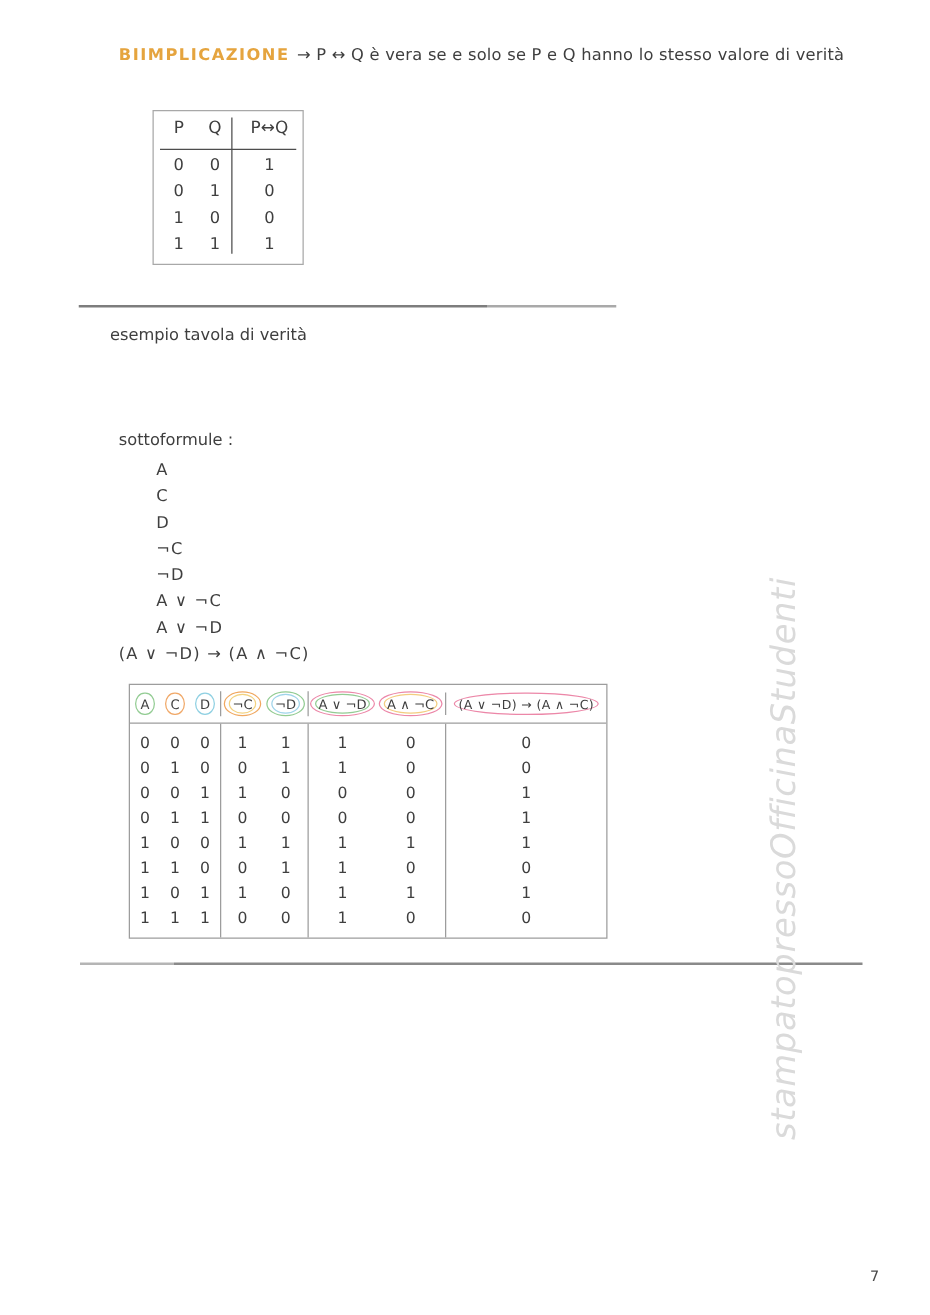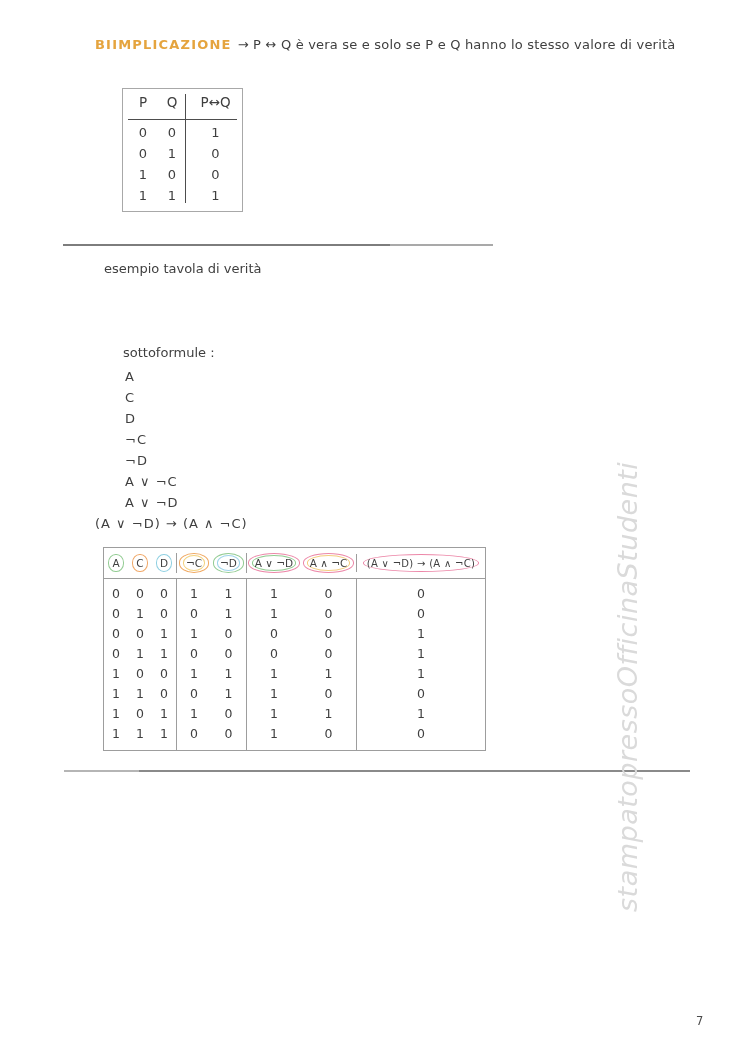--- a/index.html
+++ b/index.html
@@ -18,27 +18,27 @@
   .t1-vline{position:absolute; left:62px; top:5px; bottom:8px; width:1.3px; background:#4d4d4d;}
   .t1-underline{position:absolute; left:5px; right:5px; top:30px; height:1.3px; background:#4d4d4d;}
   .t1-row{display:grid; grid-template-columns:28px 30px 57px; padding-left:6px; height:21px; line-height:21px; text-align:center; font-size:13px;}
   .t1-head{height:28px; line-height:26px; font-size:13.5px;}
   .t1-row.first{margin-top:5px;}
   
   .sep{position:absolute; height:2px;}
   .sep1{left:63px; top:244px; width:430px; background:linear-gradient(to right,#7d7d7d 0 76%,#a9a9a9 76% 100%);}
   .sep2{left:64px; top:770px; width:626px; background:linear-gradient(to right,#b5b5b5 0 12%,#8a8a8a 12% 100%);}
   
-  .ex-label{position:absolute; left:104px; top:261px; font-size:13px;}
+  .ex-label{position:absolute; left:88px; top:261px; font-size:13px;}
   .formula-ellipse{
     position:absolute; left:79px; top:282px; padding:6px 14px;
     border:1.6px solid #edc88c; border-radius:50%; font-size:13.5px; letter-spacing:1px;
   }
   
-  .sf-label{position:absolute; left:95px; top:345px; font-size:13px;margin-left:28px;}
+  .sf-label{position:absolute; left:95px; top:345px; font-size:13px;}
   .sf-list{position:absolute; left:95px; top:366px; font-size:13px;}
   .sf-item{margin-left:30px; height:21px; line-height:21px; letter-spacing:1px;}
   .sf-item.full{margin-left:0;}
   
   .t2{
     position:absolute; left:103px; top:547px; width:381px;
     border:1px solid #9d9d9d; box-sizing:content-box; background:#fff;
   }
   .t2-row{display:grid; grid-template-columns:24px 24px 24px 35px 35px 55px 55px 129px;}
   .t2-head{border-bottom:1px solid #9d9d9d; height:30px; align-items:center;}

